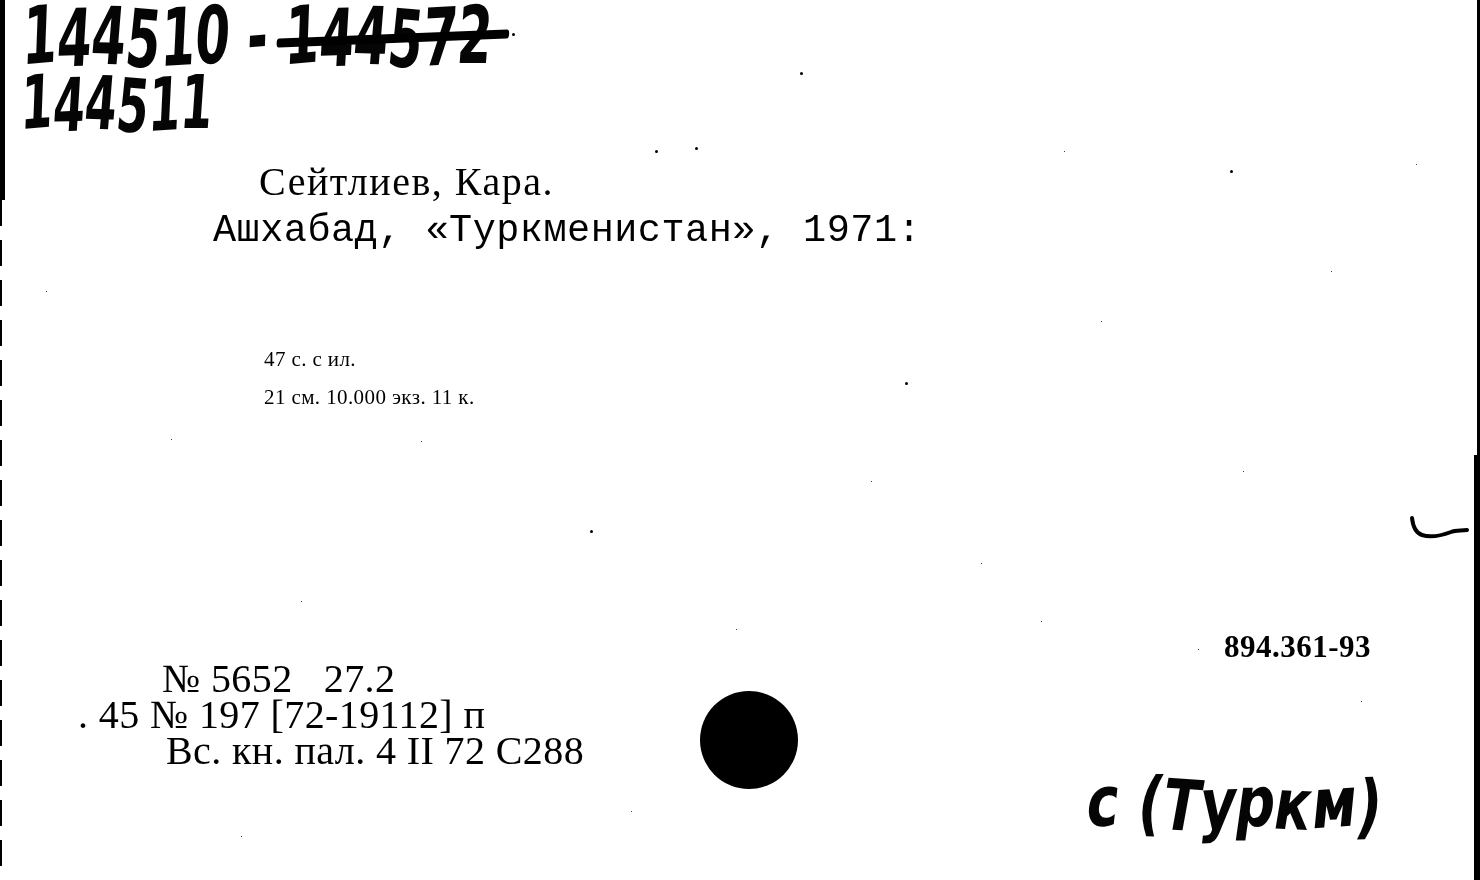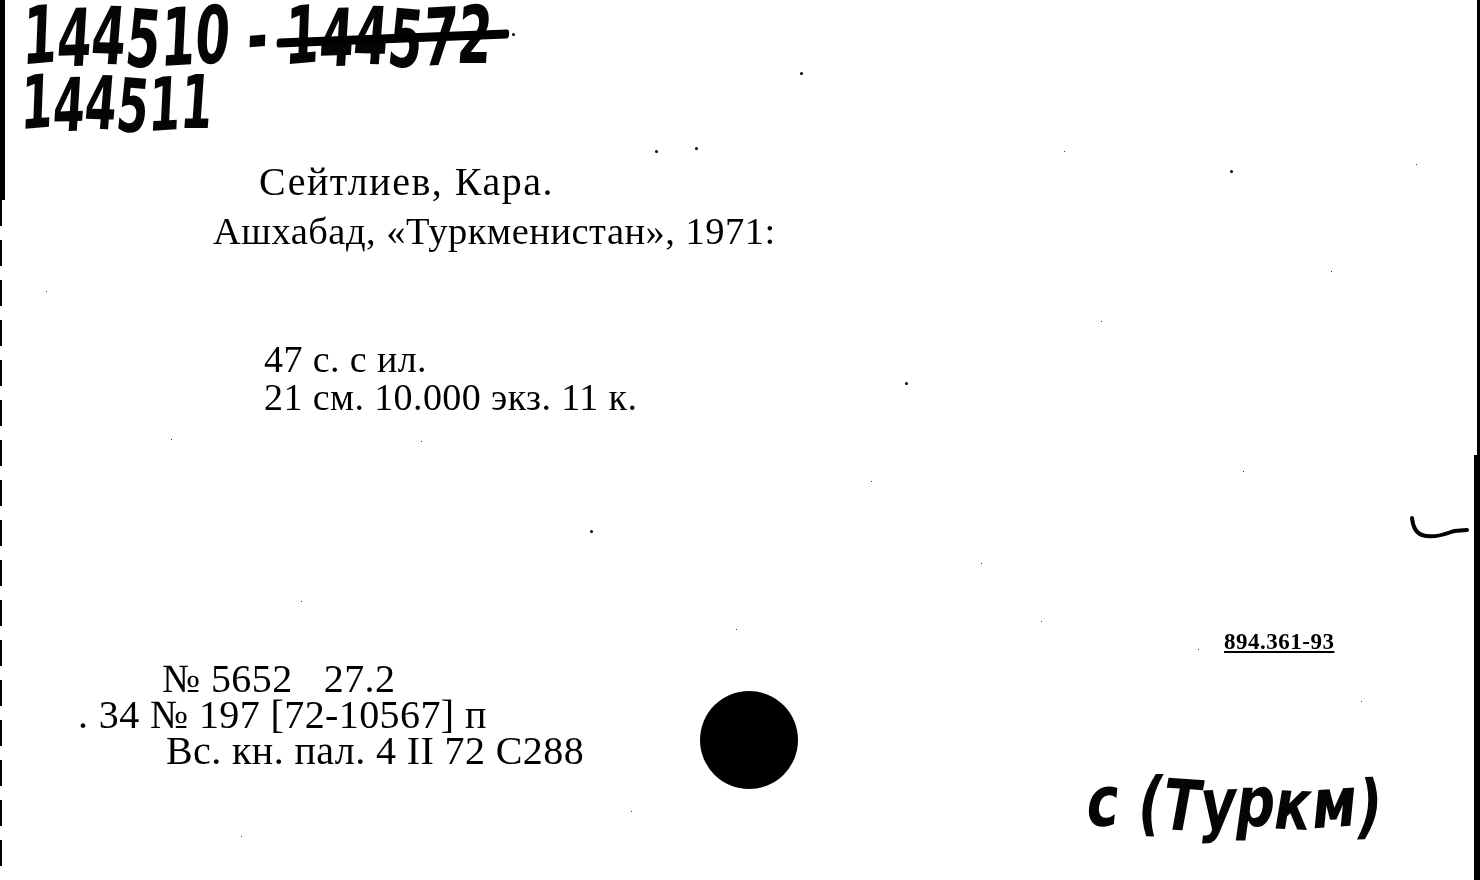--- a/index.html
+++ b/index.html
@@ -12,28 +12,28 @@
   .author{
     position:absolute;left:215px;top:158px;
     font-size:40px;font-weight:normal;letter-spacing:1.5px;margin-left:44px;
   }
   .titleblock{
     position:absolute;left:213px;top:209px;width:1180px;
     font-size:38.5px;line-height:45px;letter-spacing:.5px;
   }
   .titleblock .ln{text-align:justify;text-align-last:justify;}
   .titleblock .ln.first{text-indent:48px;}
-  .titleblock .ln.last{text-align-last:left;}
+  .titleblock .ln.last{text-align-last:left;font-family:Liberation Mono, monospace;}
   .details{
     position:absolute;left:264px;top:340px;
-    font-size:38px;line-height:38px;letter-spacing:.4px;
+    font-size:21px;line-height:38px;letter-spacing:.4px;
   }
   .udc{
     position:absolute;left:1224px;top:629px;
-    font-size:23px;font-weight:600;letter-spacing:.5px;text-decoration:underline;
+    font-size:31px;font-weight:600;letter-spacing:.5px;
   }
   .registry{font-size:40px;line-height:34px;position:absolute;white-space:pre;letter-spacing:.4px;}
   .reg1{left:162px;top:662px;}
   .reg2{left:78px;top:698px;}
   .reg3{left:166px;top:734px;}
 
   
   .hand{
     font-family:"DejaVu Sans",sans-serif;font-weight:bold;color:#050505;
     position:absolute;white-space:pre;
@@ -102,21 +102,21 @@
 </div>
 
 <div class="details">
   <div>47 с. с ил.</div>
   <div>21 см. 10.000 экз. 11 к.</div>
 </div>
 
 <div class="udc">894.361-93</div>
 
 <div class="registry reg1">№ 5652   27.2</div>
-<div class="registry reg2">. 34 № 197 [72-10567] п</div>
+<div class="registry reg2">. 45 № 197 [72-19112] п</div>
 <div class="registry reg3">Вс. кн. пал. 4 II 72 С288</div>
 
 <div class="punch"></div>
 
 <svg class="squiggle" width="75" height="40" viewBox="0 0 75 40">
   <path d="M10 10 c1 9 4 15 10 17 c9 3 21 0 29 -3 c5 -2 10 -1 16 -2" fill="none" stroke="#000" stroke-width="4" stroke-linecap="round"></path>
 </svg>
 
 <div class="hand hand3 jitter"><span style="display: inline-block; transform: rotate(-3deg) translateY(-2px);">с</span><span style="display: inline-block; transform: rotate(-1deg) translateY(1px);">&nbsp;</span><span style="display: inline-block; transform: rotate(1deg) translateY(-1px);">(</span><span style="display: inline-block; transform: rotate(3deg) translateY(2px);">Т</span><span style="display: inline-block; transform: rotate(-2deg) translateY(0px);">у</span><span style="display: inline-block; transform: rotate(0deg) translateY(-2px);">р</span><span style="display: inline-block; transform: rotate(2deg) translateY(1px);">к</span><span style="display: inline-block; transform: rotate(-3deg) translateY(-1px);">м</span><span style="display: inline-block; transform: rotate(-1deg) translateY(2px);">)</span></div>
 

